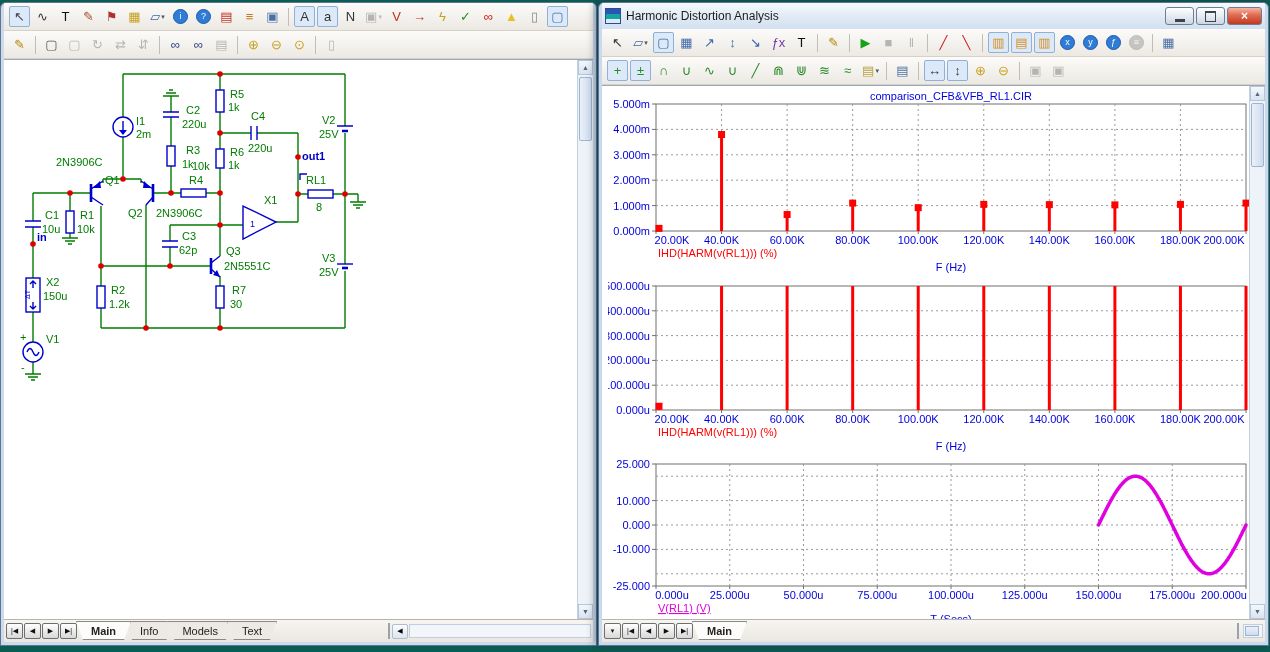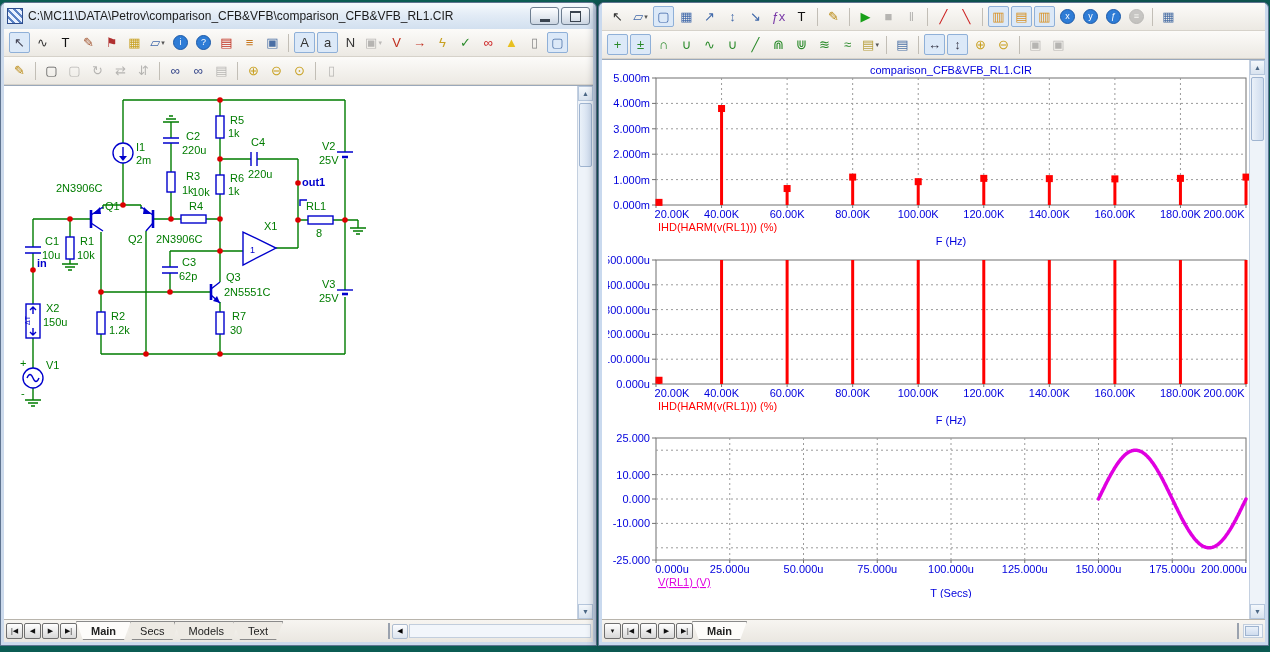--- a/index.html
+++ b/index.html
@@ -75,32 +75,20 @@
   .symp{stroke:#0000cc;stroke-width:1.4;fill:none;}
   .symthick{stroke:#0000cc;stroke-width:2.6;fill:none;}
   .symfill{fill:#0000cc;stroke:none;}
 </style>
 </head>
 <body>
 
 <div class="screen">
 
   <section class="window left">
-    <div class="titlebar">
-      <span class="appicon"></span>
-      <span class="title">C:\MC11\DATA\Petrov\comparison_CFB&amp;VFB\comparison_CFB&amp;VFB_RL1.CIR</span>
-      <span class="winbtns">
-        <span class="wbtn">
-            <span class="g-min"></span>
-          </span>
-        <span class="wbtn">
-            <span class="g-max"></span>
-          </span>
-      </span>
-    </div>
     <div class="toolbar">
         <span class="tbi pressed">
           <span class="glyph">↖</span>
         </span>
         <span class="tbi">
           <span class="glyph" style="color: rgb(51, 51, 51);">∿</span>
         </span>
         <span class="tbi">
           <span class="glyph" style="color: rgb(17, 17, 17);">T</span>
         </span>
@@ -382,31 +370,44 @@
             <span class="sthumb"></span>
           </span>
         <span class="sarr">▼</span>
       </div>
     </div>
 
     <div class="tabbar">
       <span><span class="navb">|◀</span><span class="navb">◀</span><span class="navb">▶</span><span class="navb">▶|</span></span>
       <span class="tabs">
           <span class="tab sel">Main</span>
-          <span class="tab">Secs</span>
+          <span class="tab">Info</span>
           <span class="tab">Models</span>
           <span class="tab">Text</span>
         </span>
       <span class="hsdivider"></span>
       <span class="hsbtn">◀</span>
       <span class="hstrack"></span>
     </div>
   </section>
 
   <section class="window right">
+    <div class="titlebar">
+      <span class="appicon plot"></span>
+      <span class="title">Harmonic Distortion Analysis</span>
+      <span class="winbtns">
+        <span class="wbtn">
+            <span class="g-min"></span>
+          </span>
+        <span class="wbtn">
+            <span class="g-max"></span>
+          </span>
+        <span class="wbtn close">×</span>
+      </span>
+    </div>
     <div class="toolbar">
         <span class="tbi">
           <span class="glyph" style="color: rgb(51, 51, 51);">↖</span>
         </span>
         <span class="tbi">
           <span class="glyph" style="color: rgb(65, 105, 170);">▱</span>
           <span class="drop">▾</span>
         </span>
         <span class="tbi pressed">
           <span class="glyph" style="color: rgb(65, 105, 170);">▢</span>

